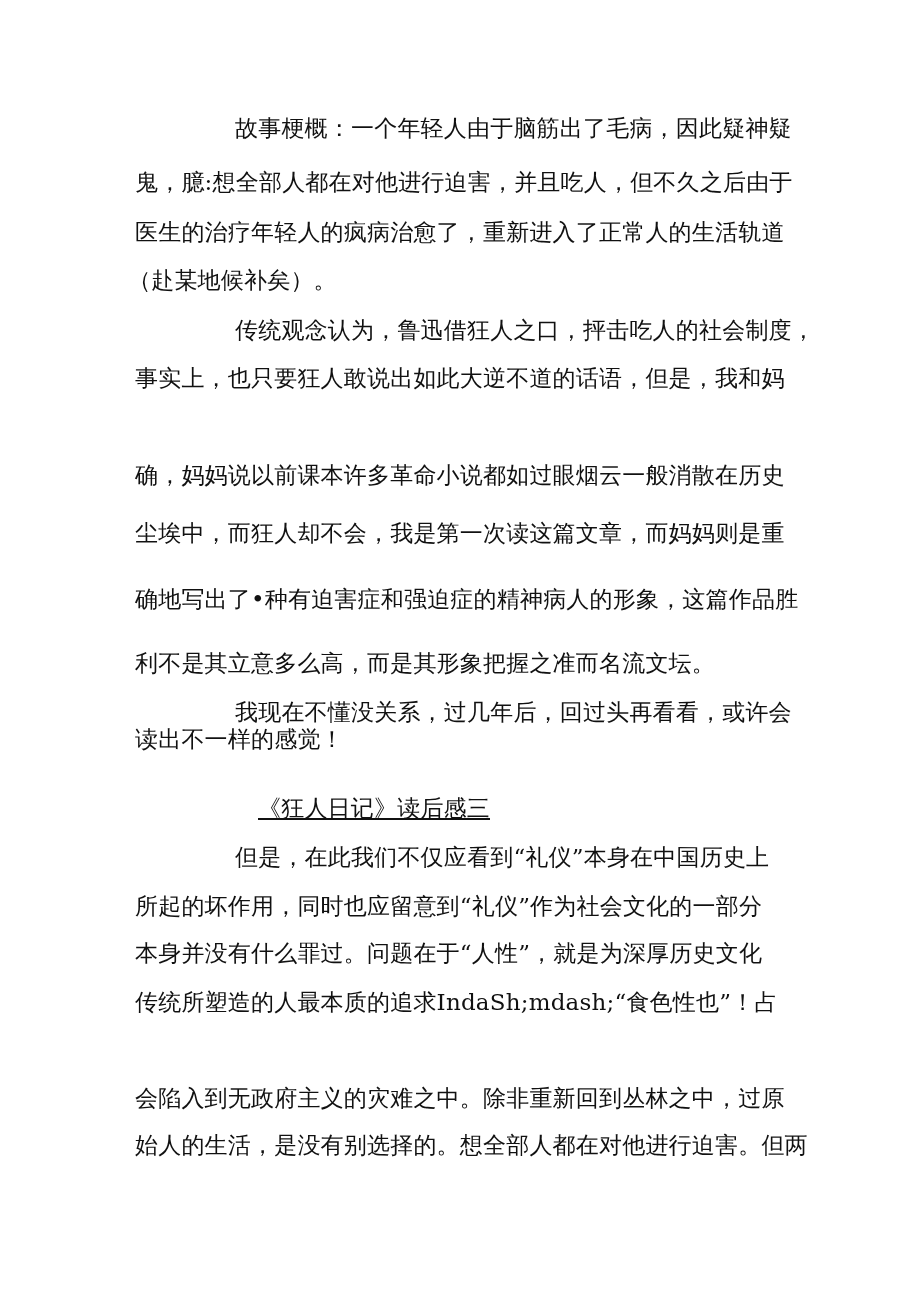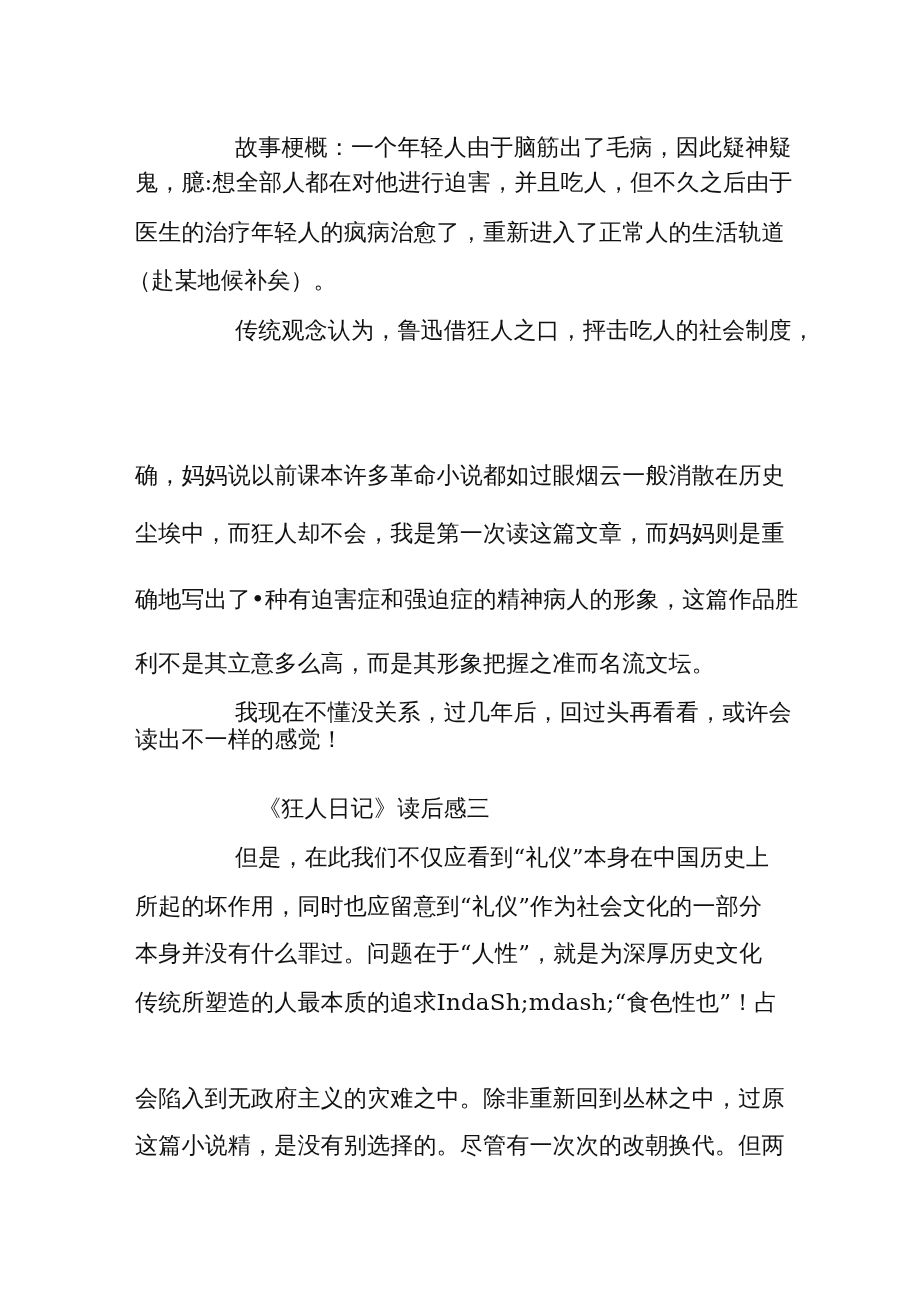--- a/index.html
+++ b/index.html
@@ -27,43 +27,44 @@
       position: absolute;
       left: 135px;
       width: 660px;
       height: 30px;
       line-height: 30px;
       font-size: 23px;
       white-space: nowrap;
       letter-spacing: 0.2px;
     }
     .indent { left: 235px; width: 560px; }
-    .title-indent { left: 258px; }
+    .title-indent { left: 258px; text-decoration: underline; }
   </style>
 </head>
 <body>
 
 <div class="page">
 
-  <div class="line indent" style="top:132px">故事梗概：一个年轻人由于脑筋出了毛病，因此疑神疑</div>
+  <div class="line indent" style="top:113px">故事梗概：一个年轻人由于脑筋出了毛病，因此疑神疑</div>
   <div class="line" style="top:167px">鬼，臆:想全部人都在对他进行迫害，并且吃人，但不久之后由于</div>
   <div class="line" style="top:217px">医生的治疗年轻人的疯病治愈了，重新进入了正常人的生活轨道</div>
   <div class="line" style="top:265px;left:128px">（赴某地候补矣）。</div>
 
   <div class="line indent" style="top:315px">传统观念认为，鲁迅借狂人之口，抨击吃人的社会制度，</div>
+  <div class="line" style="top:363px">事实上，也只要狂人敢说出如此大逆不道的话语，但是，我和妈</div>
   <div class="line" style="top:460px">确，妈妈说以前课本许多革命小说都如过眼烟云一般消散在历史</div>
   <div class="line" style="top:518px">尘埃中，而狂人却不会，我是第一次读这篇文章，而妈妈则是重</div>
   <div class="line" style="top:584px">确地写出了•种有迫害症和强迫症的精神病人的形象，这篇作品胜</div>
   <div class="line" style="top:648px">利不是其立意多么高，而是其形象把握之准而名流文坛。</div>
 
   <div class="line indent" style="top:697px">我现在不懂没关系，过几年后，回过头再看看，或许会</div>
   <div class="line" style="top:724px">读出不一样的感觉！</div>
 
   <div class="line title-indent" style="top:793px">《狂人日记》读后感三</div>
 
   <div class="line indent" style="top:842px">但是，在此我们不仅应看到“礼仪”本身在中国历史上</div>
   <div class="line" style="top:938px">本身并没有什么罪过。问题在于“人性”，就是为深厚历史文化</div>
   <div class="line" style="top:891px">所起的坏作用，同时也应留意到“礼仪”作为社会文化的一部分</div>
   <div class="line" style="top:987px">传统所塑造的人最本质的追求IndaSh;mdash;“食色性也”！占</div>
   <div class="line" style="top:1083px">会陷入到无政府主义的灾难之中。除非重新回到丛林之中，过原</div>
-  <div class="line" style="top:1130px">这篇小说精，是没有别选择的。尽管有一次次的改朝换代。但两</div>
+  <div class="line" style="top:1130px">始人的生活，是没有别选择的。想全部人都在对他进行迫害。但两</div>
 
 </div>
 
 </body></html>

